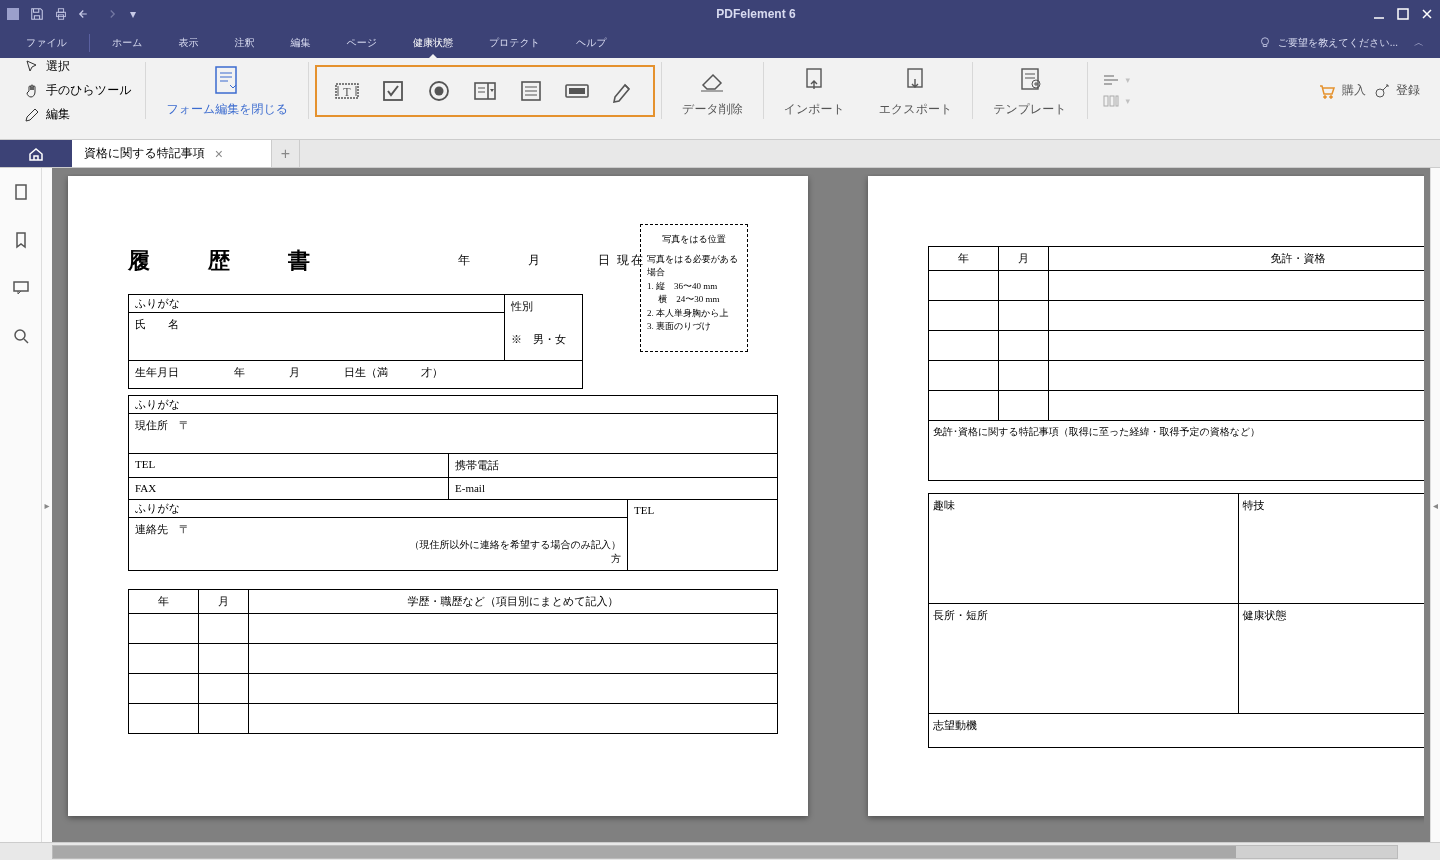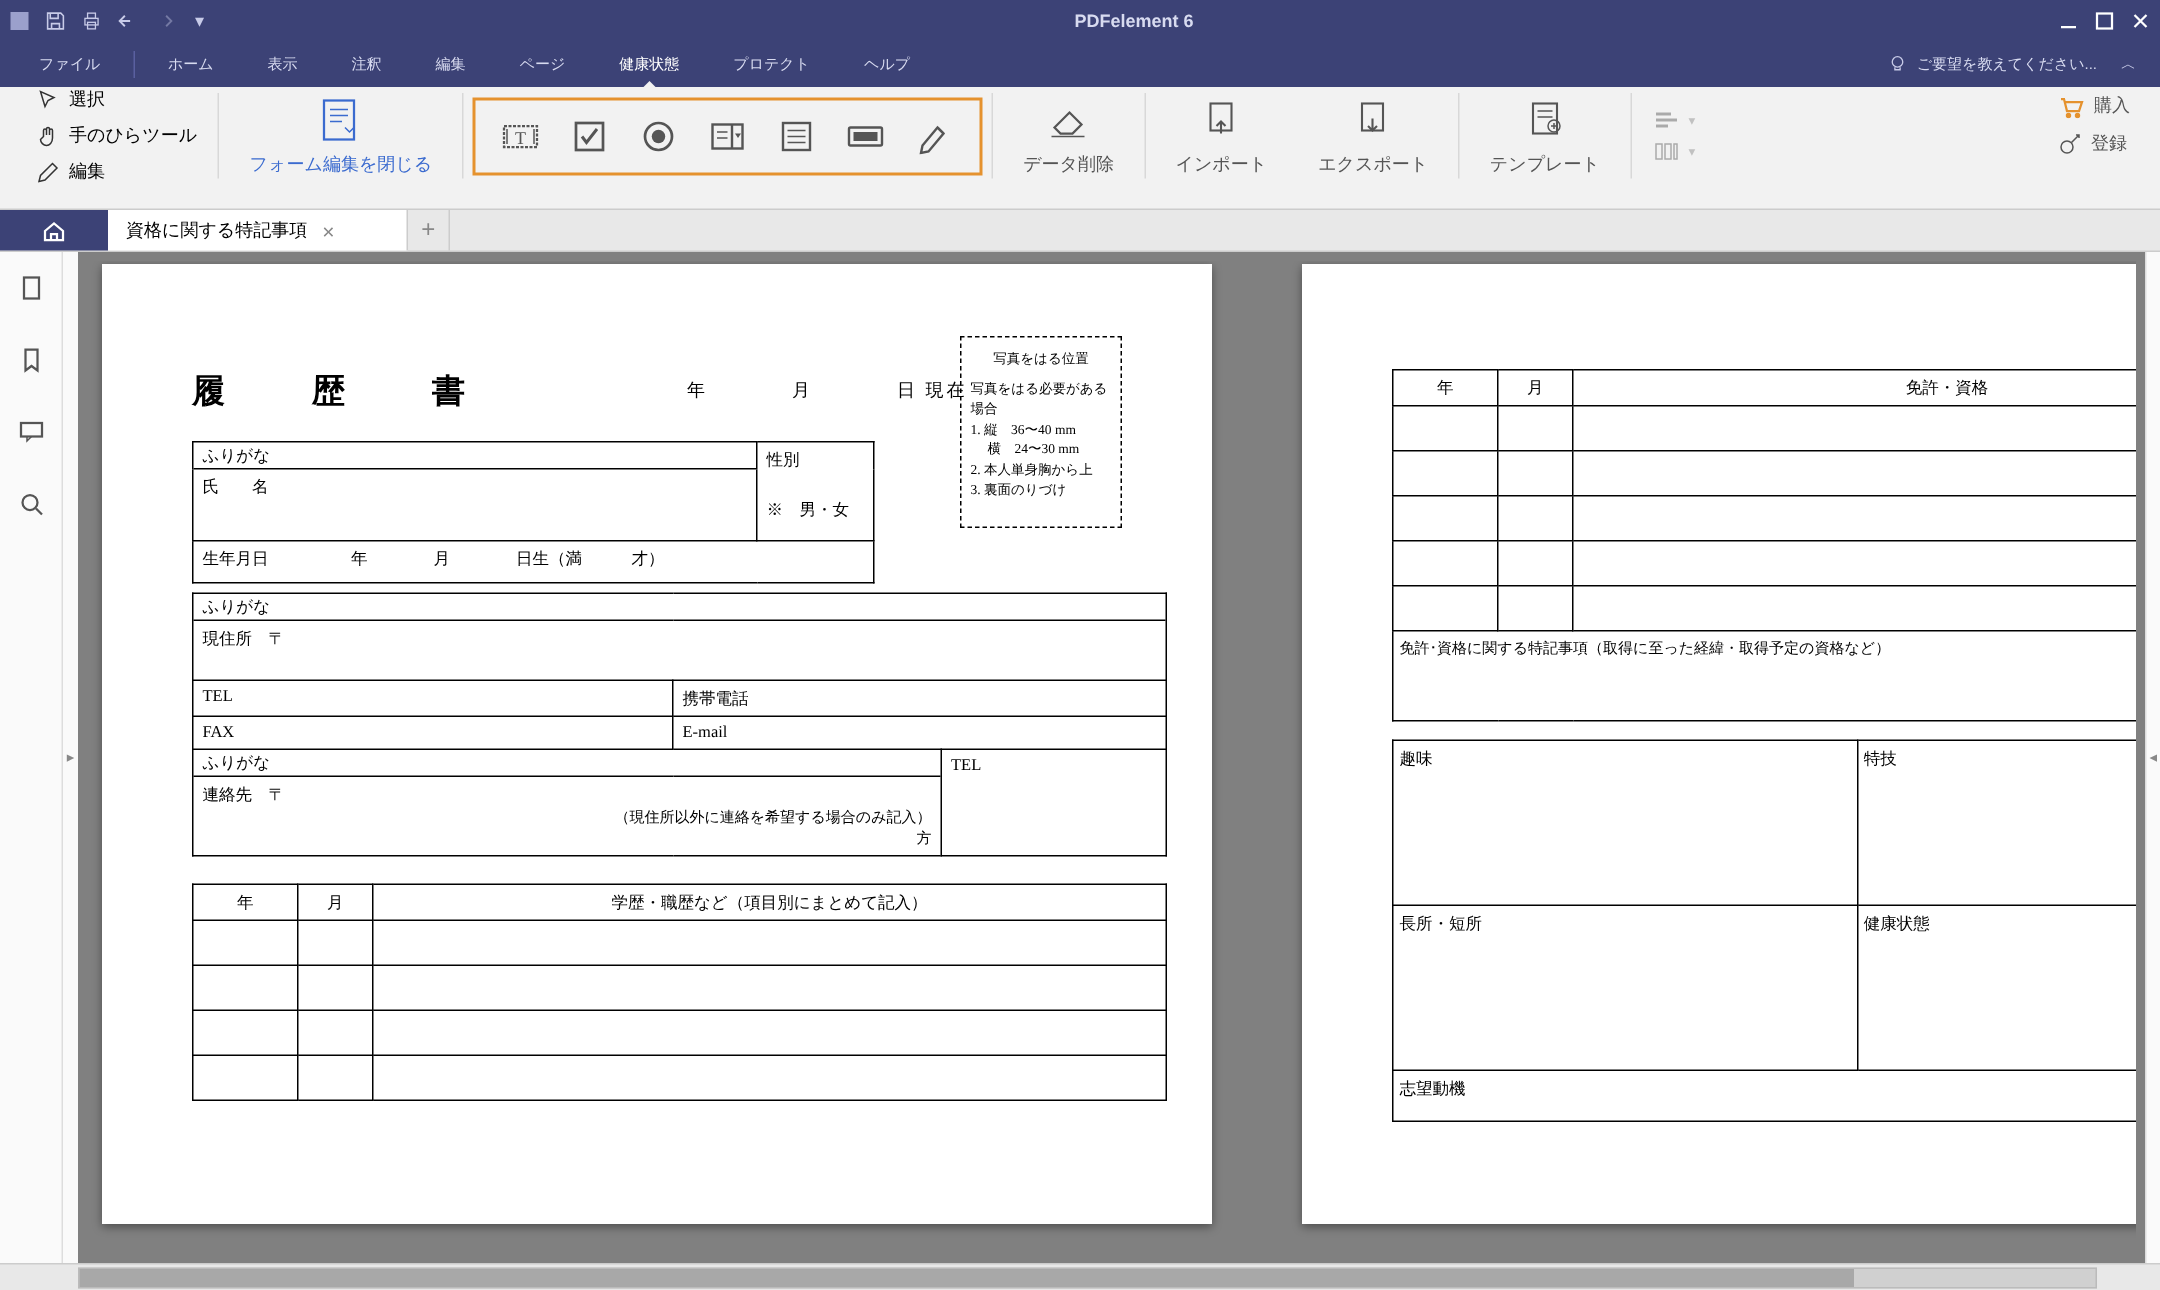--- a/index.html
+++ b/index.html
@@ -27,21 +27,21 @@
 .ribbon-group { display: flex; flex-direction: column; justify-content: center; padding: 0 10px; border-right: 1px solid #d8d8d8; }
 .ribbon-group.noborder { border-right: none; }
 .ribbon-group.col { gap: 3px; }
 .rg-row { display: flex; align-items: center; gap: 6px; cursor: pointer; padding: 2px 4px; border-radius: 2px; font-size: 12px; }
 .rg-icon { width: 16px; height: 16px; display: inline-flex; align-items: center; justify-content: center; }
 .big-btn { display: flex; flex-direction: column; align-items: center; justify-content: center; gap: 4px; cursor: pointer; padding: 4px 10px; color: #3b6bcf; font-size: 12px; }
 .big-btn .big-icon { width: 34px; height: 34px; display: flex; align-items: center; justify-content: center; }
 .form-fields-box { border: 2px solid #e5922e; display: flex; align-items: center; gap: 18px; padding: 10px 16px; margin: 6px 0; }
 .ff-item { width: 28px; height: 28px; display: flex; align-items: center; justify-content: center; cursor: pointer; }
 .plain-big { color: #555; }
-.ribbon-right { margin-left: auto; display: flex; flex-direction: column; gap: 8px; padding: 0 10px; }
+.ribbon-right { margin-left: auto; display: flex; flex-direction: row; justify-content: center; gap: 8px; padding: 0 10px; }
 .rr-row { display: flex; align-items: center; gap: 6px; cursor: pointer; color: #555; }
 .rr-row.orange svg { stroke: #e5922e; fill: none; }
 
 
 .tab-strip { height: 28px; background: #e8e8e8; border-bottom: 1px solid #ccc; display: flex; align-items: stretch; }
 .home-tab { width: 72px; background: #3c4276; display: flex; align-items: center; justify-content: center; cursor: pointer; }
 .doc-tab { background: #fff; border-right: 1px solid #ccc; display: flex; align-items: center; padding: 0 12px; gap: 10px; font-size: 12px; position: relative; min-width: 200px; }
 .tab-close { cursor: pointer; color: #888; font-size: 14px; }
 .tab-add { width: 28px; display: flex; align-items: center; justify-content: center; cursor: pointer; color: #888; font-size: 16px; border-right: 1px solid #ccc; }
 

